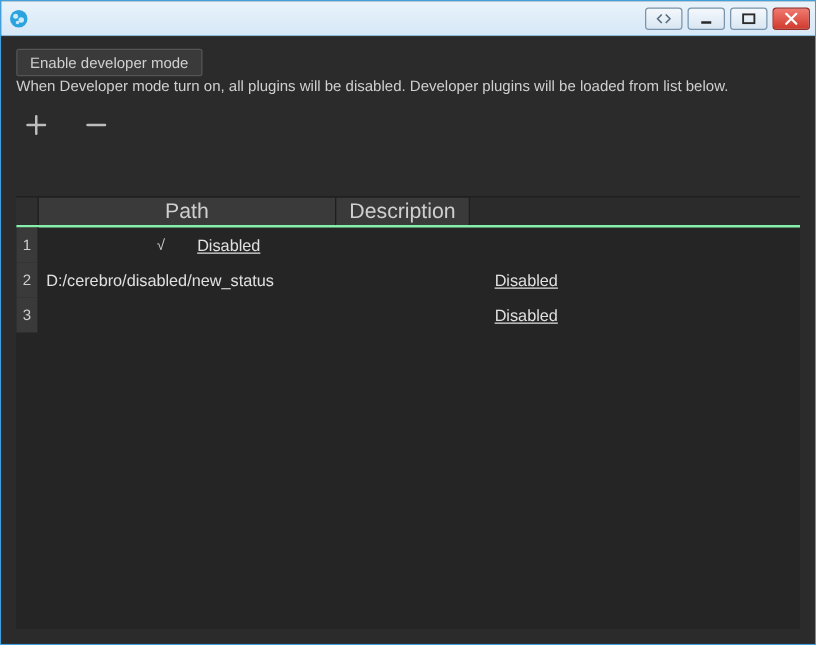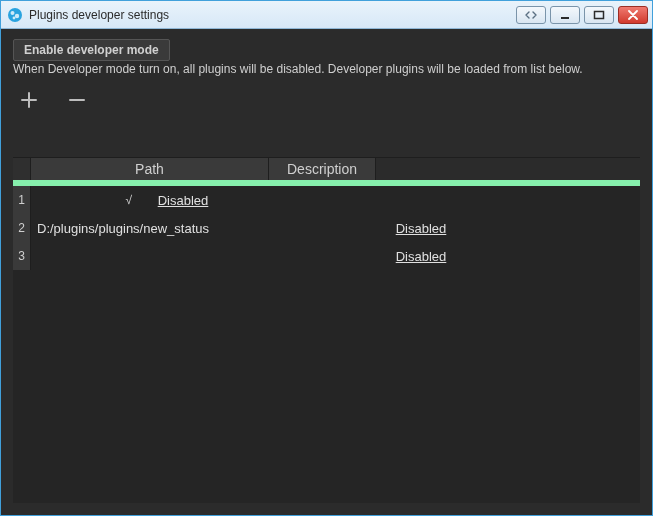--- a/index.html
+++ b/index.html
@@ -77,21 +77,20 @@
   }
   .btn {
     display: inline-block;
     padding: 3px 10px;
     font-size: 12px;
     color: #d0d0d0;
     background: #3a3a3a;
     border: 1px solid #555;
     border-radius: 2px;
     cursor: pointer;
-    font-weight: bold;
   }
   .subtext {
     margin-top: 1px;
     font-size: 12px;
     color: #cfcfcf;
   }
   .icon-row {
     margin-top: 12px;
     display: flex;
     align-items: center;
@@ -114,22 +113,22 @@
     border-top: 1px solid #1e1e1e;
     position: absolute;
     left:12px; right:12px; top:118px; bottom:12px;
     background: #252525;
     overflow: hidden;
   }
   .thead {
     display: flex;
     height: 22px;
     background: #3a3a3a;
-    border-bottom: 6px solid #86efac;
-    font-size: 14px;
+    border-bottom: 2px solid #86efac;
+    font-size: 17px;
     color: #cfcfcf;
   }
   .th {
     display: flex;
     align-items: center;
     justify-content: center;
     border-right: 1px solid #1e1e1e;
     box-sizing: border-box;
   }
   .th.rownum { width: 18px; background:#2f2f2f; }
@@ -172,21 +171,20 @@
 
   <div class="titlebar">
     <span class="app-icon">
       <svg width="16" height="16" viewBox="0 0 16 16">
         <circle cx="8" cy="8" r="7" fill="#2aa3df"></circle>
         <circle cx="5.5" cy="6" r="2" fill="#cdeaf9"></circle>
         <circle cx="10" cy="9" r="2.2" fill="#cdeaf9"></circle>
         <circle cx="7" cy="11" r="1.4" fill="#cdeaf9"></circle>
       </svg>
     </span>
-    <span class="title">Plugins developer settings</span>
     <span class="spacer"></span>
 
     <span class="win-btn">
       <svg width="16" height="10" viewBox="0 0 16 10">
         <path d="M3 5 L6 2 M3 5 L6 8" stroke="#5a6f82" stroke-width="1.4" fill="none" stroke-linecap="round"></path>
         <path d="M13 5 L10 2 M13 5 L10 8" stroke="#5a6f82" stroke-width="1.4" fill="none" stroke-linecap="round"></path>
       </svg>
     </span>
     <span class="win-btn">
       <svg width="12" height="10" viewBox="0 0 12 10">
@@ -236,21 +234,21 @@
         <div class="tr">
           <div class="td rownum">1</div>
           <div class="td desc">
               <span class="check">√</span>
             </div>
           <div class="td flags">Disabled</div>
         </div>
 
         <div class="tr">
           <div class="td rownum">2</div>
-          <div class="td path">D:/plugins/plugins/new_status</div>
+          <div class="td path">D:/cerebro/disabled/new_status</div>
           <div class="td desc">
               <span class="check"></span>
             </div>
           <div class="td flags">Disabled</div>
         </div>
 
         <div class="tr">
           <div class="td rownum">3</div>
           <div class="td path"></div>
           <div class="td desc">

